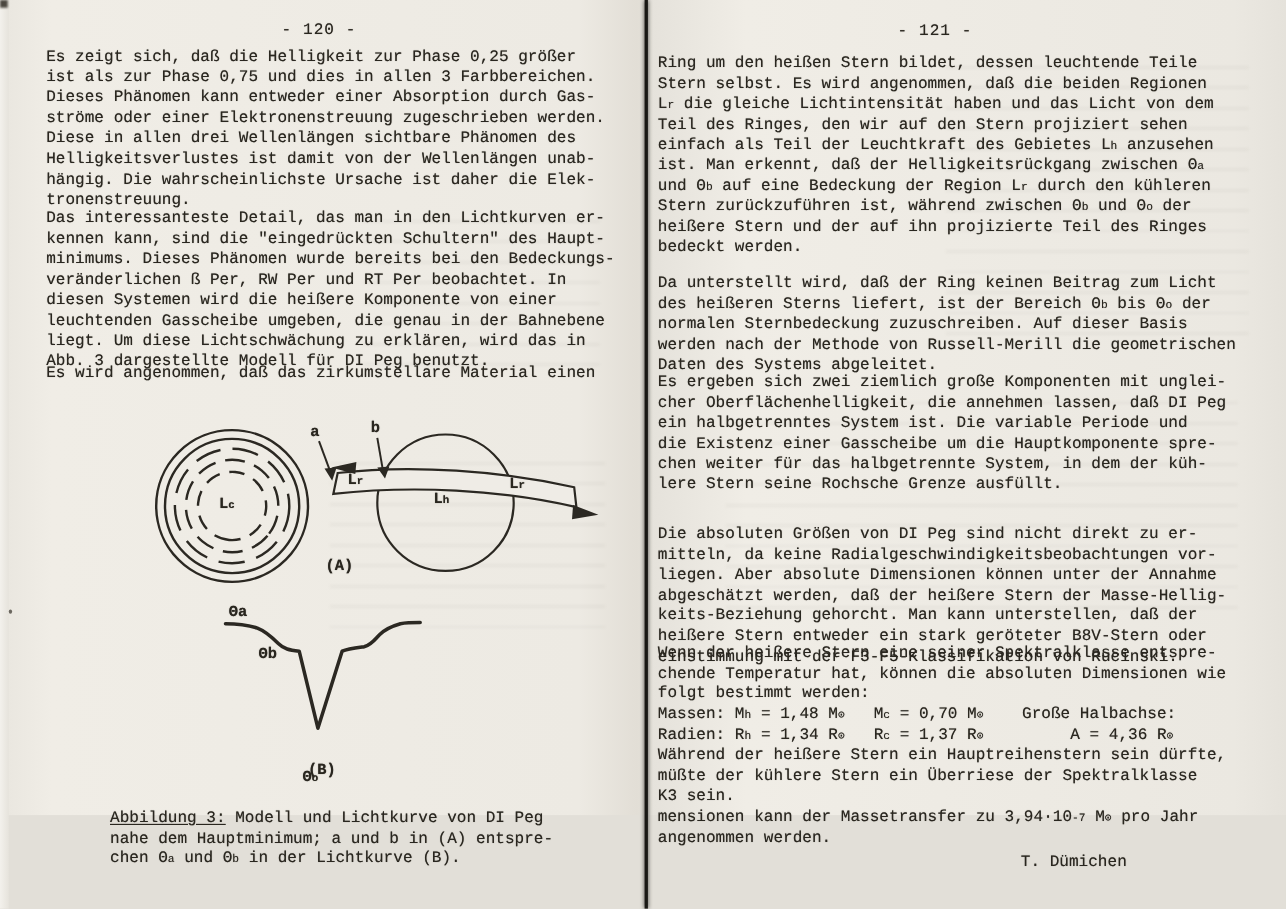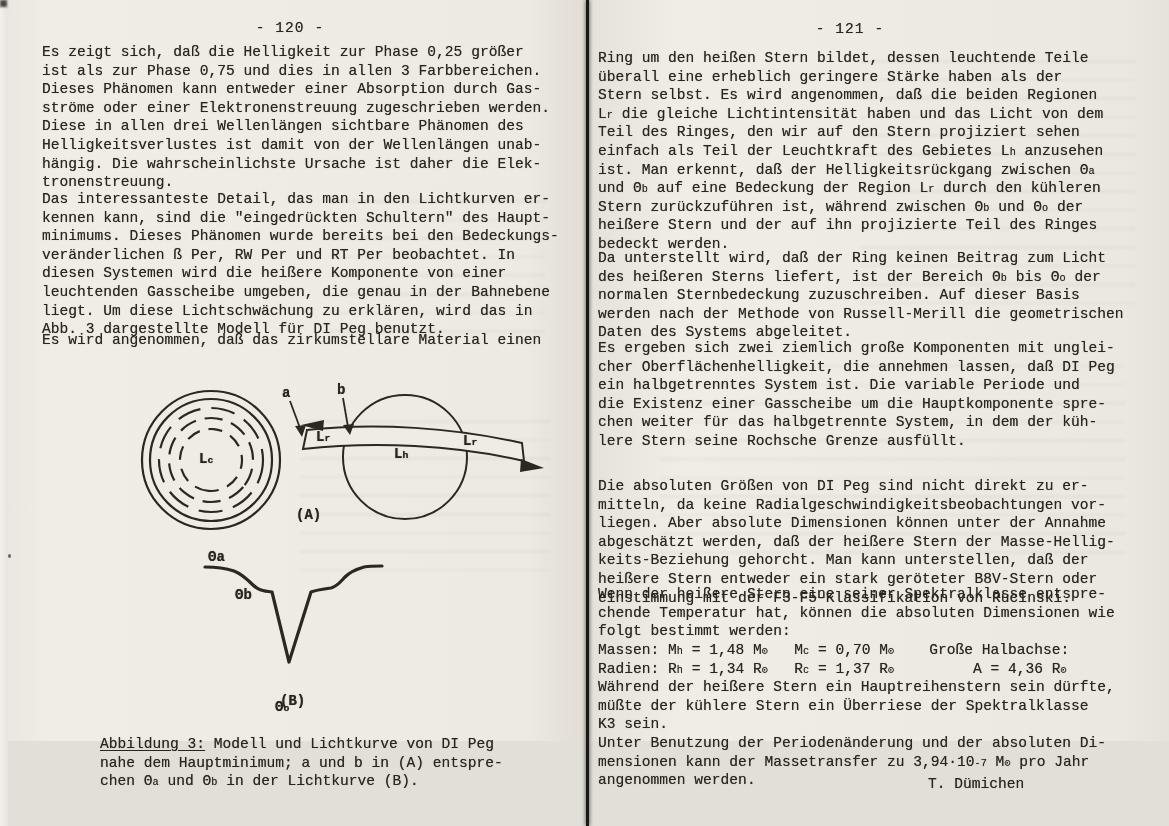--- a/index.html
+++ b/index.html
@@ -114,21 +114,20 @@
     </div>
   </div>
 
   <div class="spine"></div>
 
   <div>
     <div class="pagenum" style="left:600px;top:21px;width:500px;">- 121 -</div>
 
     <div class="para" style="left:598px;top:49px;">
         <div class="line">Ring um den heißen Stern bildet, dessen leuchtende Teile</div>
-        <div class="line">überall eine erheblich geringere Stärke haben als der</div>
         <div class="line">Stern selbst. Es wird angenommen, daß die beiden Regionen</div>
         <div class="line">L<sub>r</sub> die gleiche Lichtintensität haben und das Licht von dem</div>
         <div class="line">Teil des Ringes, den wir auf den Stern projiziert sehen</div>
         <div class="line">einfach als Teil der Leuchtkraft des Gebietes L<sub>h</sub> anzusehen</div>
         <div class="line">ist. Man erkennt, daß der Helligkeitsrückgang zwischen Θ<sub>a</sub></div>
         <div class="line">und Θ<sub>b</sub> auf eine Bedeckung der Region L<sub>r</sub> durch den kühleren</div>
         <div class="line">Stern zurückzuführen ist, während zwischen Θ<sub>b</sub> und Θ<sub>o</sub> der</div>
         <div class="line">heißere Stern und der auf ihn projizierte Teil des Ringes</div>
         <div class="line">bedeckt werden.</div>
       </div>
@@ -164,21 +163,20 @@
     <div class="para" style="left:598px;top:641px;">
         <div class="line">Massen: M<sub>h</sub> = 1,48 M<sub>⊙</sub>   M<sub>c</sub> = 0,70 M<sub>⊙</sub>    Große Halbachse:</div>
         <div class="line">Radien: R<sub>h</sub> = 1,34 R<sub>⊙</sub>   R<sub>c</sub> = 1,37 R<sub>⊙</sub>         A = 4,36 R<sub>⊙</sub></div>
       </div>
     <div class="para" style="left:598px;top:678px;">
         <div class="line">Während der heißere Stern ein Hauptreihenstern sein dürfte,</div>
         <div class="line">müßte der kühlere Stern ein Überriese der Spektralklasse</div>
         <div class="line">K3 sein.</div>
       </div>
     <div class="para" style="left:598px;top:734px;">
-        <div class="line">Unter Benutzung der Periodenänderung und der absoluten Di-</div>
         <div class="line">mensionen kann der Massetransfer zu 3,94·10<sup>-7</sup> M<sub>⊙</sub> pro Jahr</div>
         <div class="line">angenommen werden.</div>
       </div>
 
     <div class="para line" style="left:928px;top:775px;">T. Dümichen</div>
   </div>
 
 </div>
 
 </body></html>

